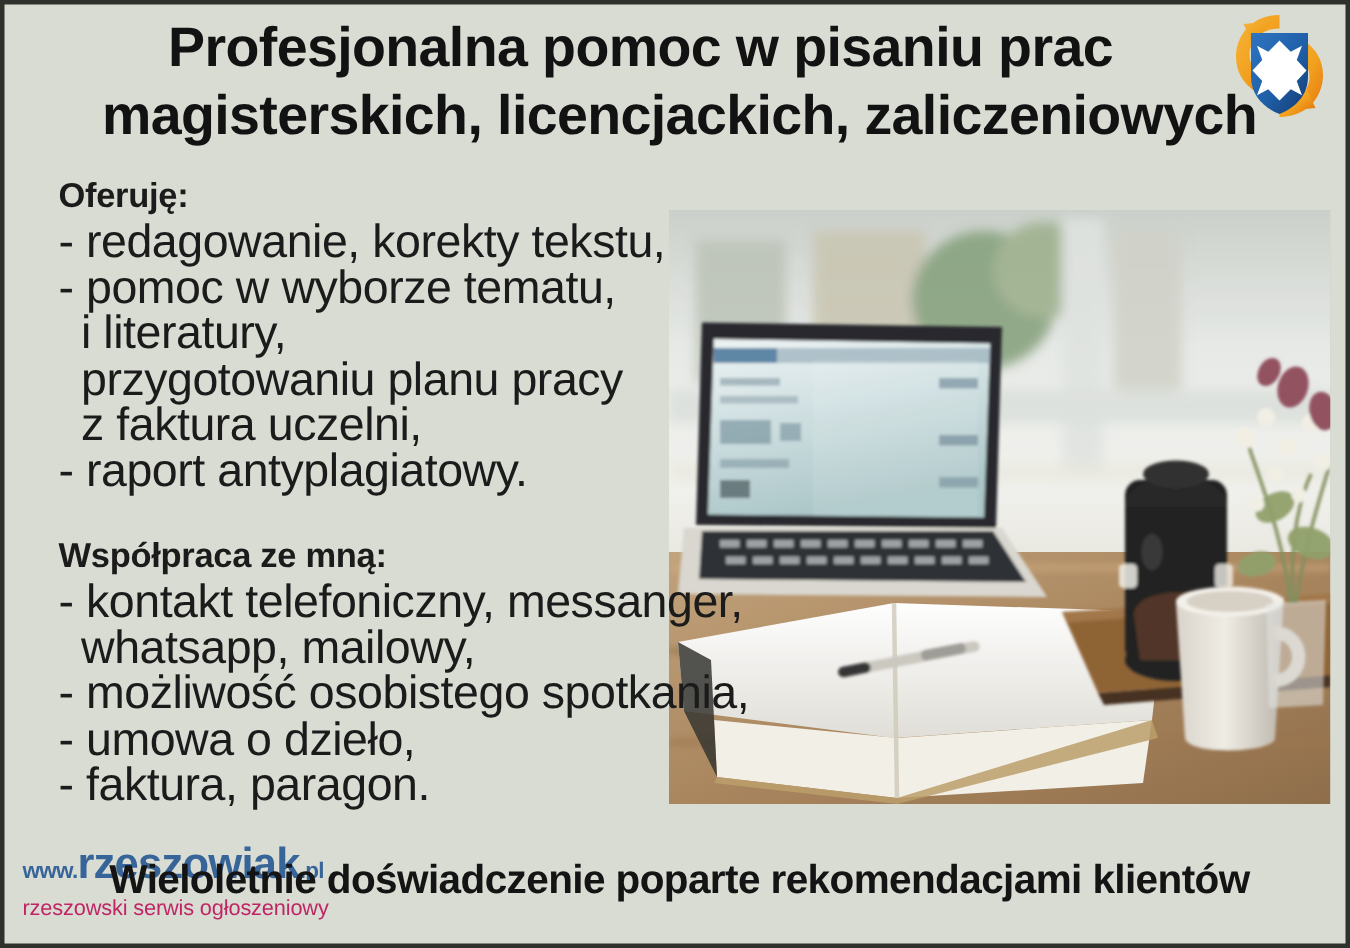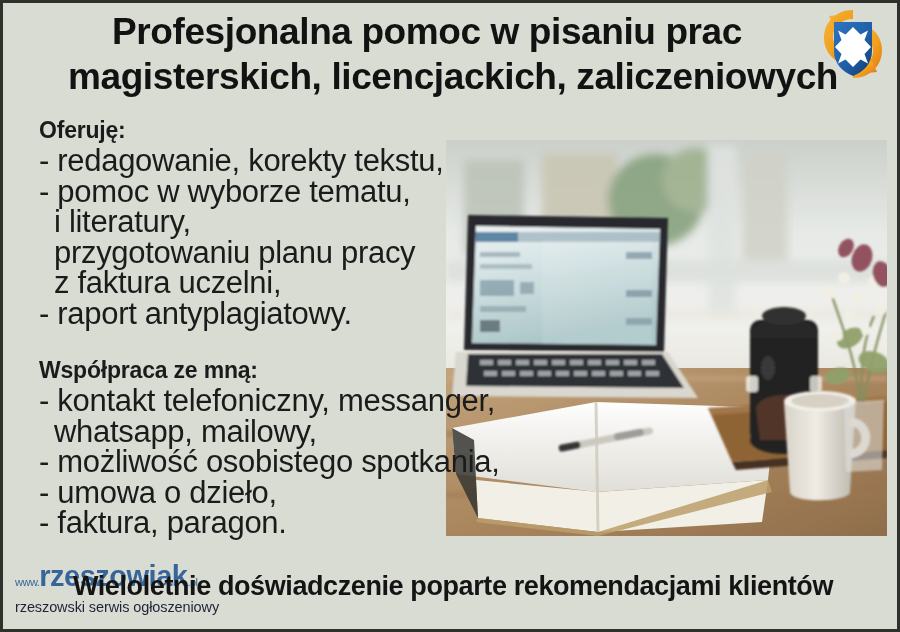--- a/index.html
+++ b/index.html
@@ -113,26 +113,26 @@
     opacity: 0.93;
     pointer-events: none;
   }
   #wm-url {
     font-size: 27px;
     line-height: 30px;
     color: #2c5c95;
     letter-spacing: -0.5px;
     white-space: nowrap;
   }
-  #wm-url .wm-small { font-size: 11px; font-weight: normal; }
+  #wm-url .wm-small { font-size: 15px; font-weight: bold; }
   #wm-url .wm-strong { font-weight: bold; font-size: 29px; }
   #wm-sub {
     font-size: 14.5px;
     line-height: 18px;
-    color: #0f172a;
+    color: #be185d;
     letter-spacing: -0.1px;
     white-space: nowrap;
     margin-top: 1px;
   }
 </style>
 </head>
 <body>
 
 <div id="ad">
 

